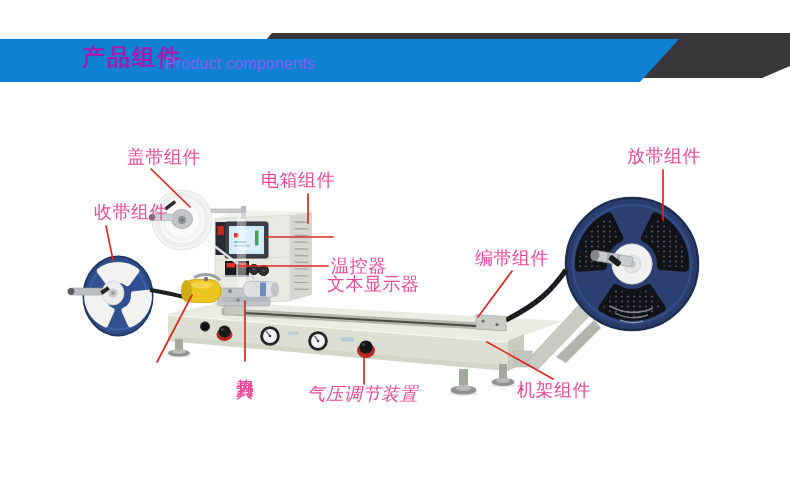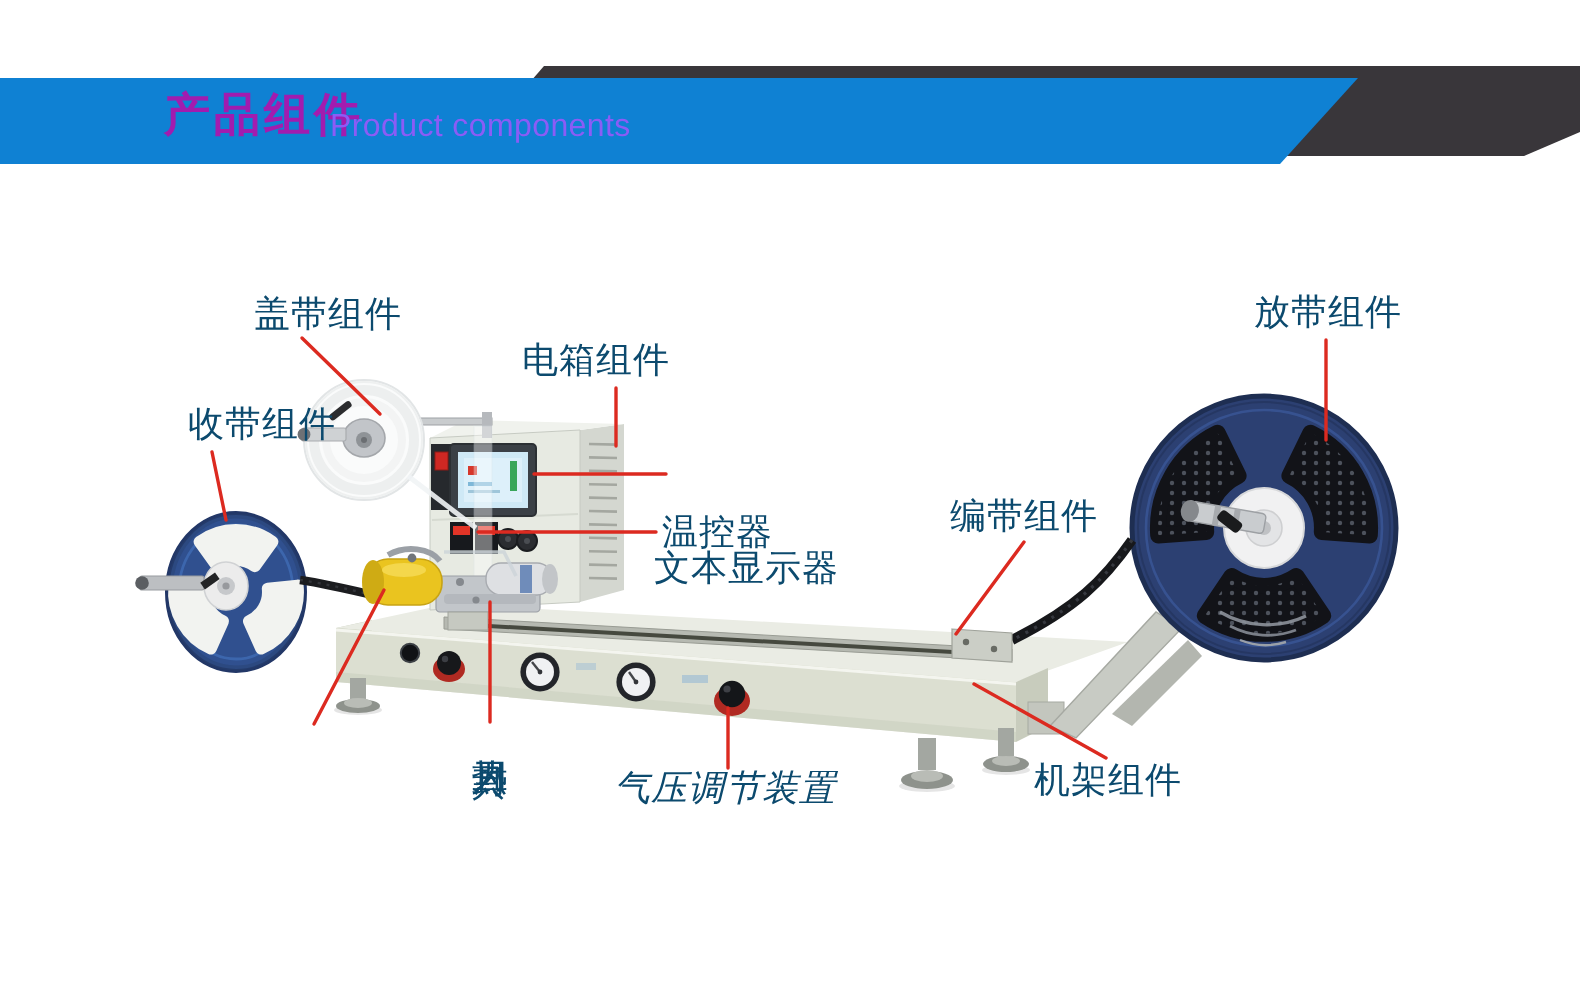--- a/index.html
+++ b/index.html
@@ -9,21 +9,21 @@
   .banner-dark{position:absolute;left:233px;top:33px;width:557px;height:45px;
        clip-path:polygon(39px 0,557px 0,557px 33px,529px 45px,0 45px);}
   .banner-blue{position:absolute;left:0;top:39px;width:679px;height:43px;
        clip-path:polygon(0 0,679px 0,640px 43px,0 43px);}
   .title-zh{position:absolute;left:82px;top:46px;font-size:23px;font-weight:bold;
        color:#a21caf;letter-spacing:2px;line-height:1;white-space:nowrap;}
   .title-en{position:absolute;left:165px;top:56px;font-size:16px;color:#8b5cf6;
        letter-spacing:.2px;line-height:1;white-space:nowrap;}
   
   svg.machine{position:absolute;left:0;top:0;}
-  .lbl{position:absolute;font-size:18px;color:#0c4a6e;letter-spacing:.5px;
+  .lbl{position:absolute;font-size:18px;color:#ec4899;letter-spacing:.5px;
        line-height:1.05;white-space:nowrap;z-index:5;}
   .v-lbl{writing-mode:vertical-rl;text-orientation:upright;letter-spacing:1px;}
 </style>
 </head>
 <body>
 
 <div id="stage">
 
   <div class="banner-dark" style="background:#39363a;"></div>
   <div class="banner-blue" style="background:#0f81d3;"></div>

